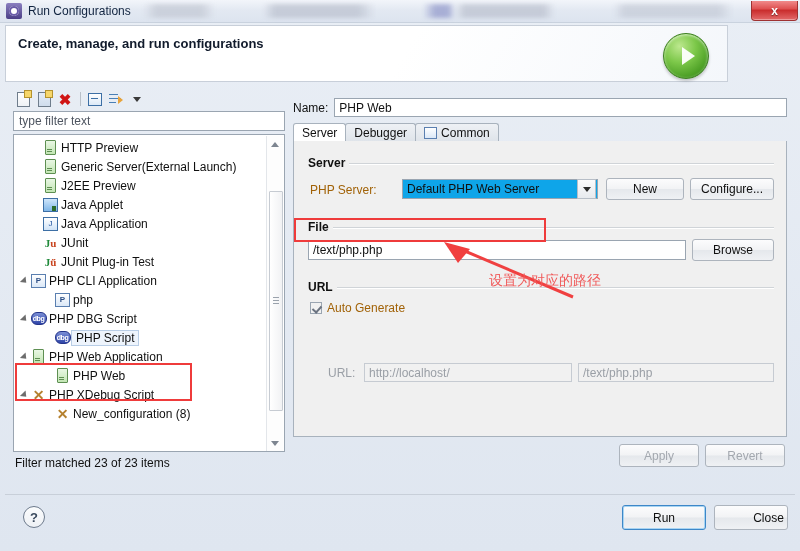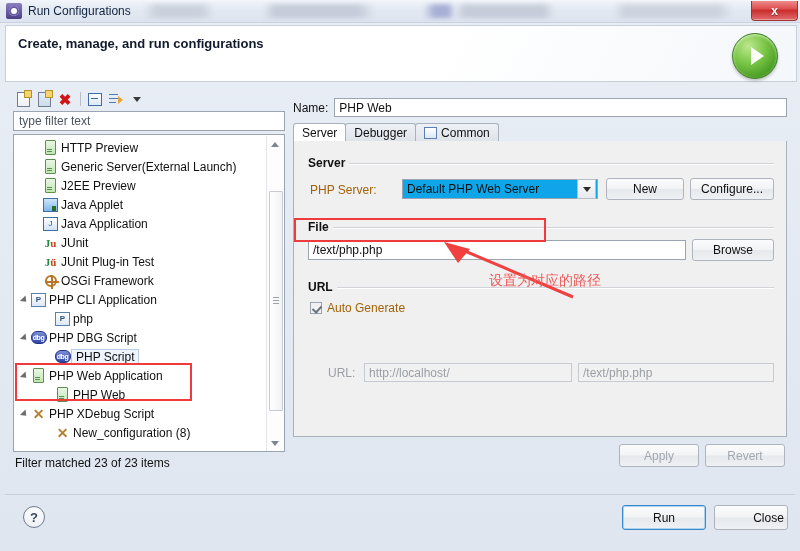--- a/index.html
+++ b/index.html
@@ -77,21 +77,21 @@
     box-shadow: inset 0 -1px 0 rgba(255,255,255,0.35);
     display: flex; align-items: center; justify-content: center;
     color: #fff; font-size: 12px; font-weight: bold;
     text-shadow: 0 1px 1px rgba(0,0,0,0.45);
     cursor: pointer;
   }
 
   
   .header {
     position: absolute; left: 5px; top: 25px;
-    width: 792px; height: 57px;
+    width: 723px; height: 57px;
     background: linear-gradient(120deg,#ffffff 0%, #ffffff 55%, #f4f7fb 100%);
     border: 1px solid #c8cfd9;
     box-sizing: border-box;
   }
   .header-title {
     position: absolute; left: 12px; top: 10px;
     font-size: 13px; font-weight: bold; color: #101a2b;
   }
   .run-badge {
     position: absolute; right: 18px; top: 7px;
@@ -530,28 +530,20 @@
             </div>
             <div class="trow">
               <span style="width:12px;flex:none"></span>
               <span class="arrow"></span>
               <span class="ico">
                 <div class="ic-junit">J<b>ű</b></div>
               </span>
               <span class="lbl">JUnit Plug-in Test</span>
             </div>
             <div class="trow">
-              <span style="width:12px;flex:none"></span>
-              <span class="arrow"></span>
-              <span class="ico">
-                <div class="ic-osgi"></div>
-              </span>
-              <span class="lbl">OSGi Framework</span>
-            </div>
-            <div class="trow">
               <span style="width:0px;flex:none"></span>
               <span class="arrow">
                 <i></i>
               </span>
               <span class="ico">
                 <div class="ic-php">P</div>
               </span>
               <span class="lbl">PHP CLI Application</span>
             </div>
             <div class="trow">

